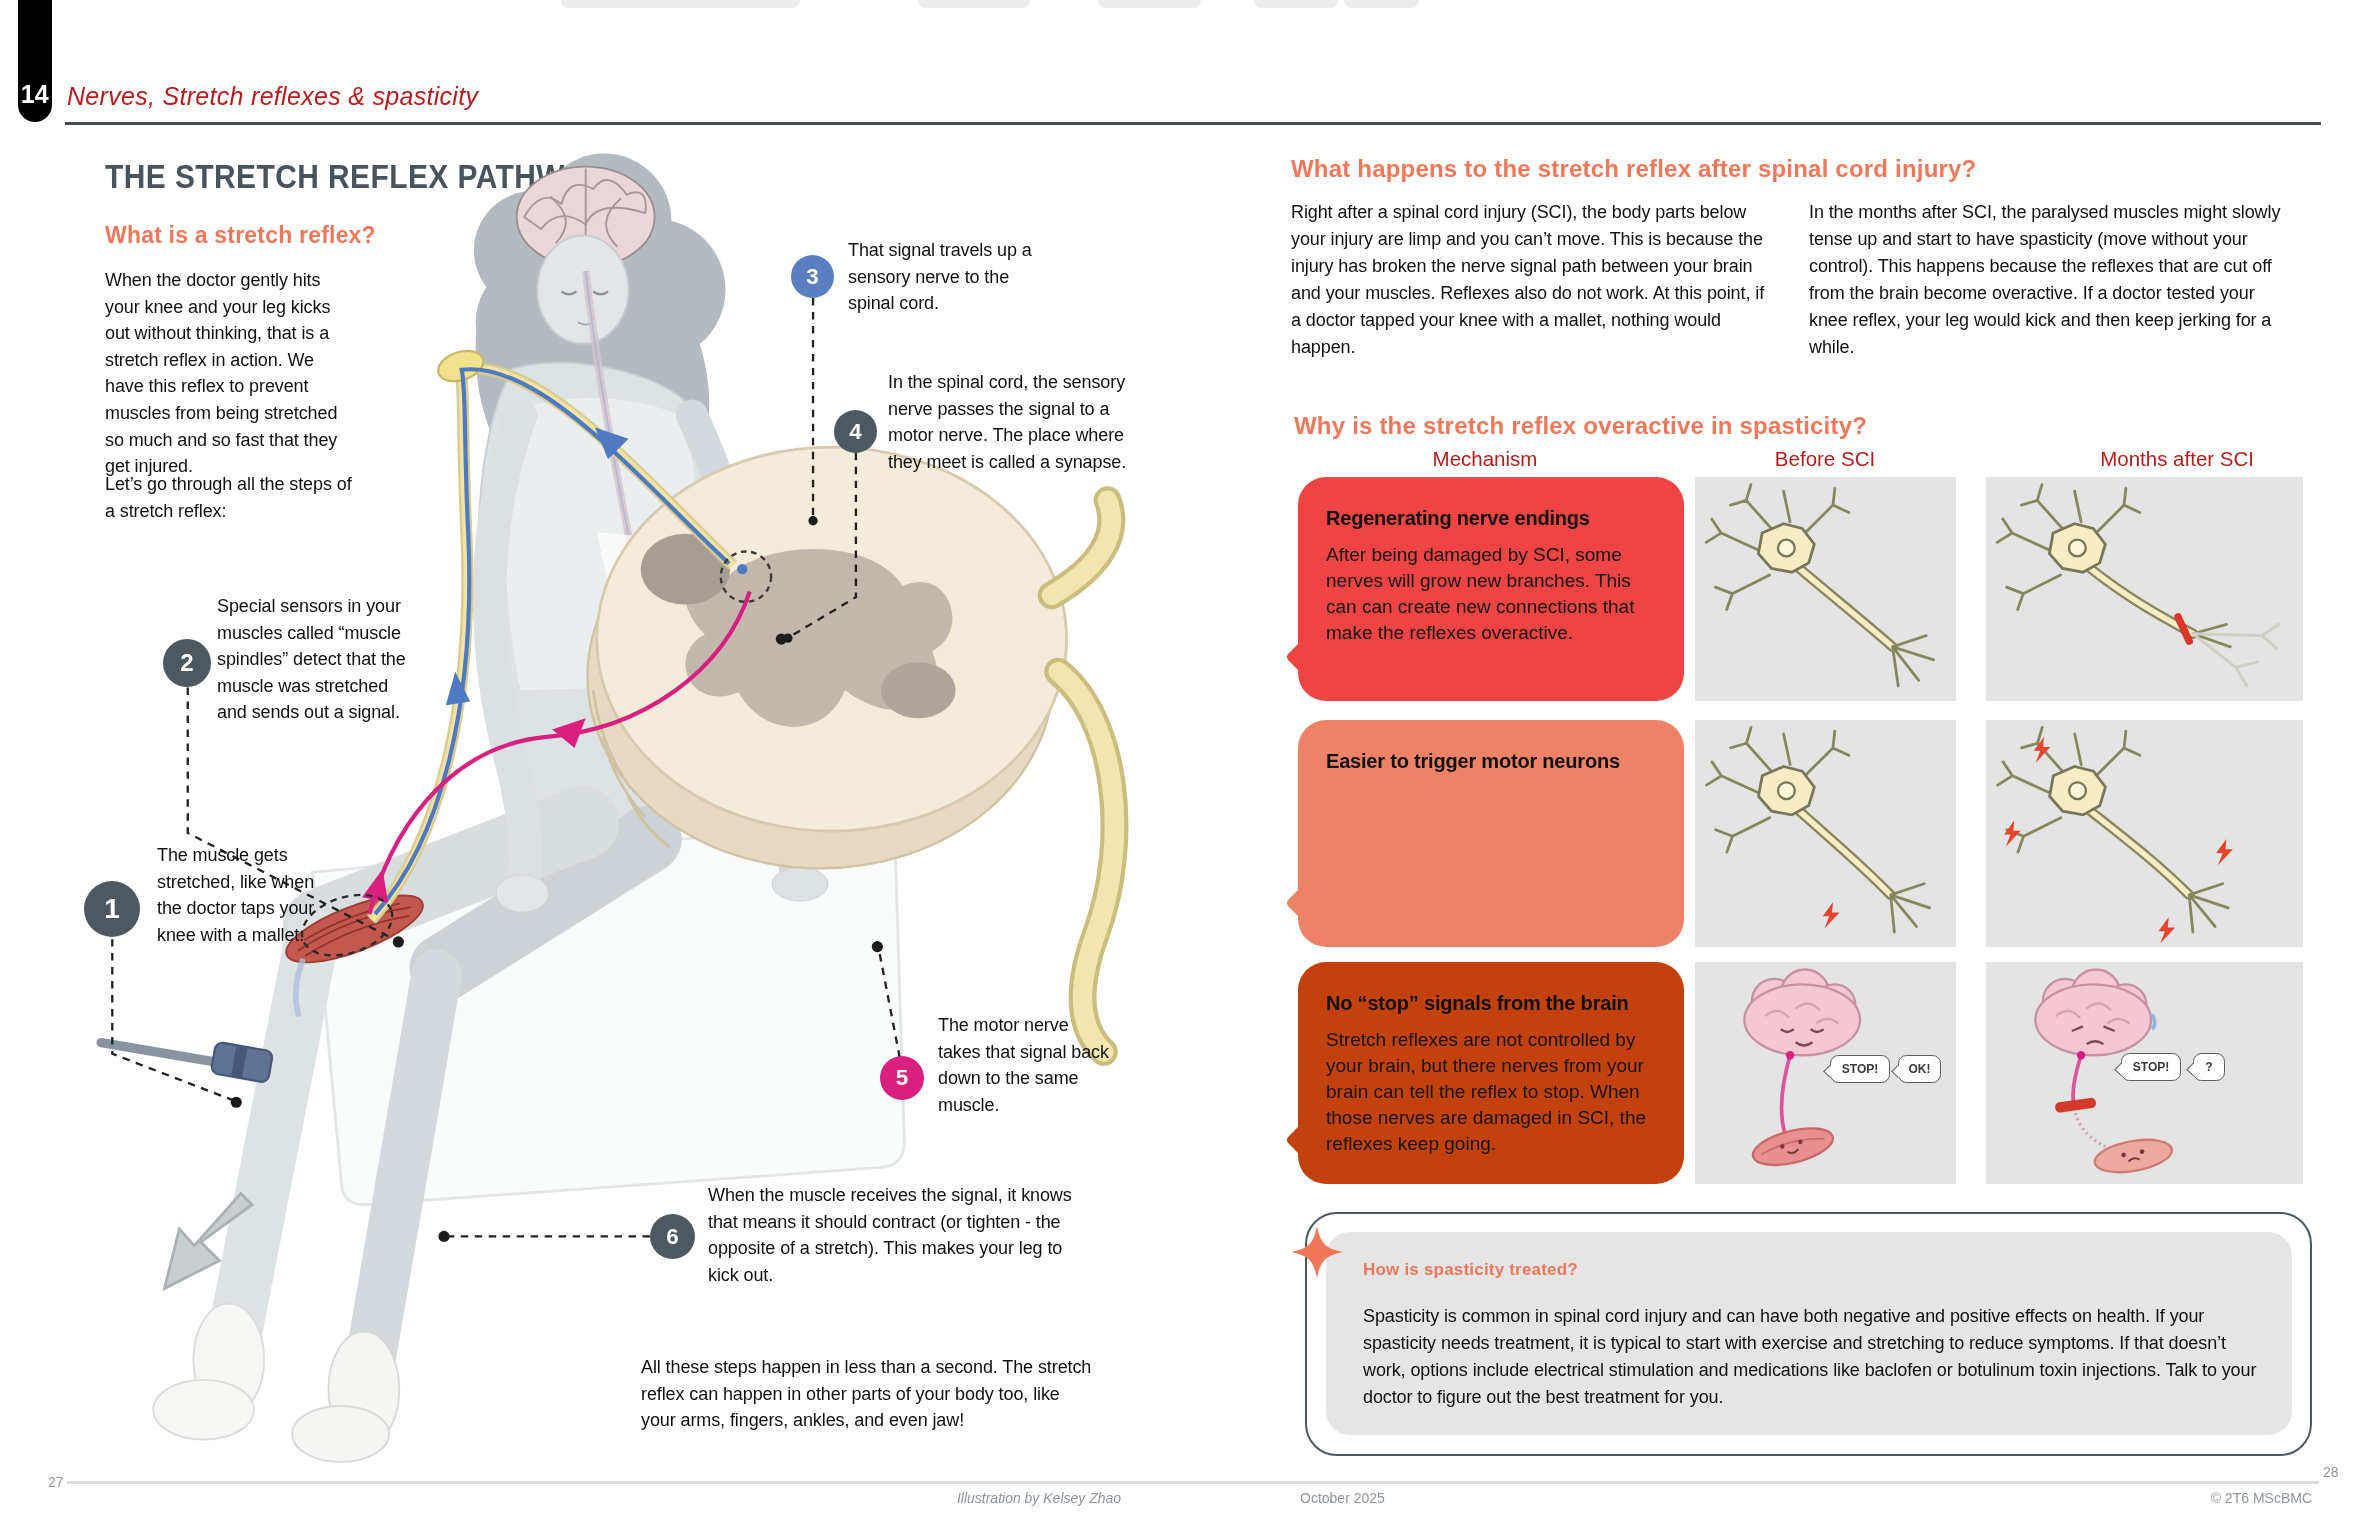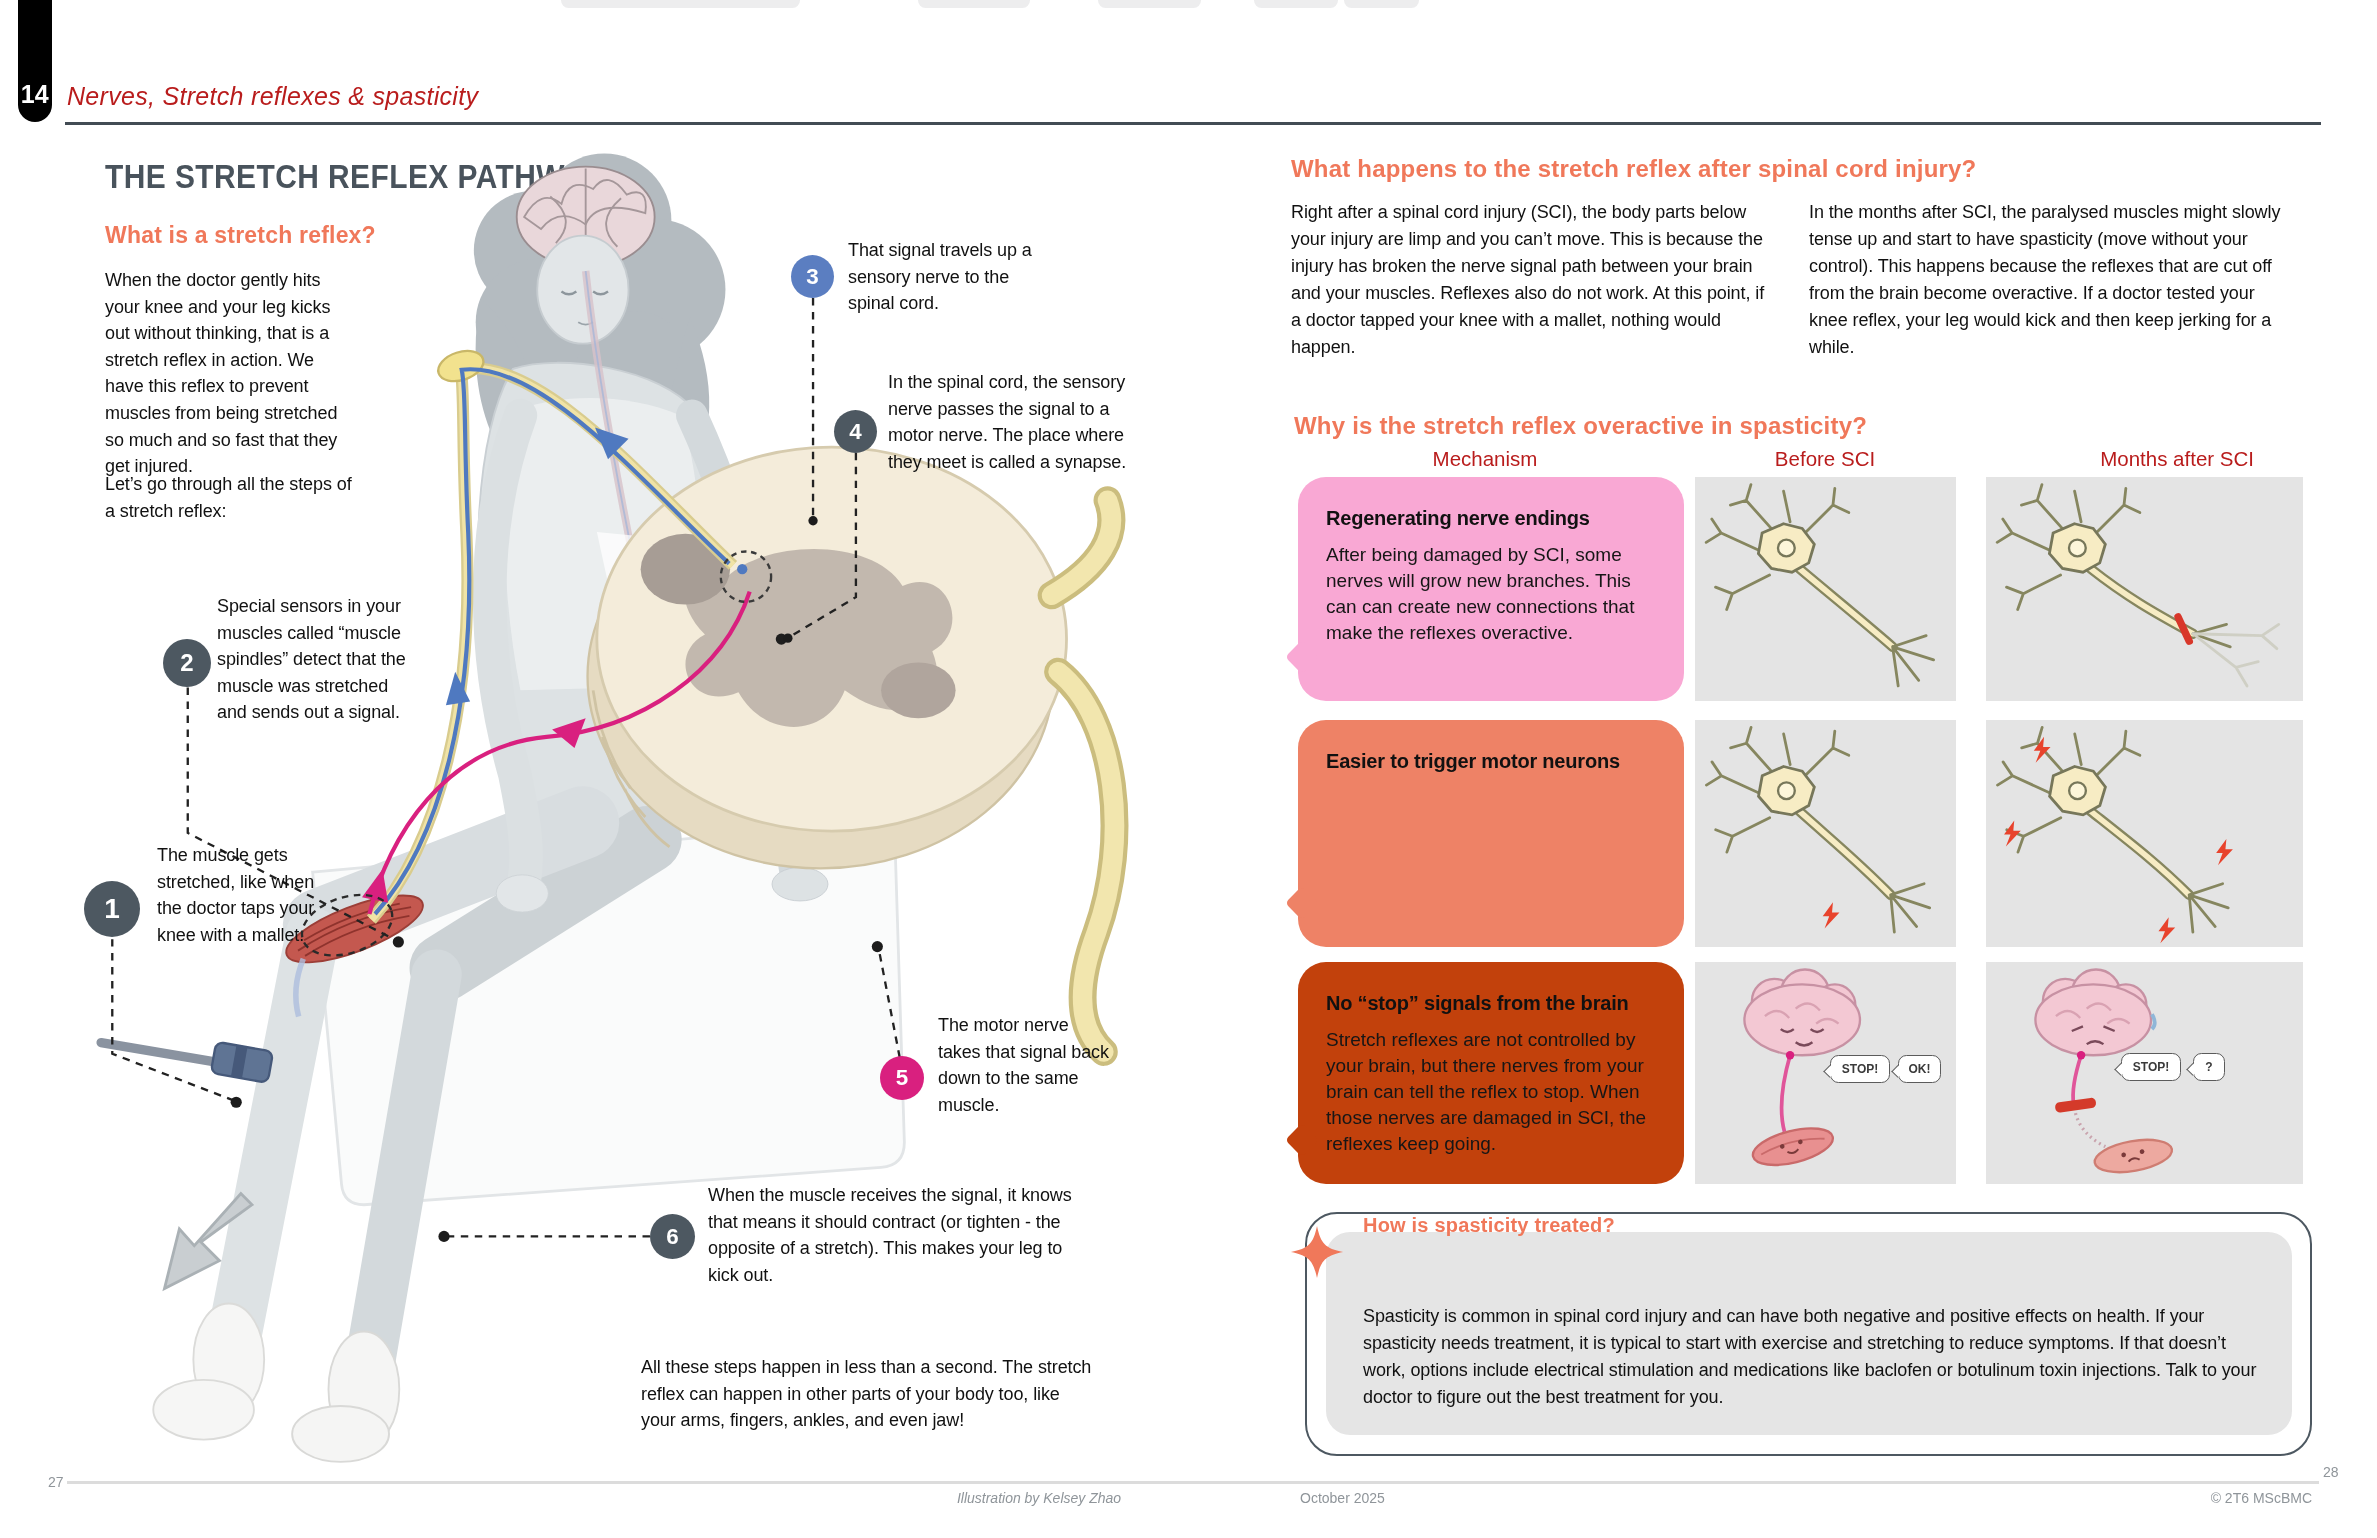--- a/index.html
+++ b/index.html
@@ -220,21 +220,21 @@
 
 <div class="abs body-text" style="left:1291px; top:199px; width:474px; line-height:27px;">Right after a spinal cord injury (SCI), the body parts below your injury are limp and you can’t move. This is because the injury has broken the nerve signal path between your brain and your muscles.  Reflexes also do not work. At this point, if a doctor tapped your knee with a mallet, nothing would happen.</div>
 <div class="abs body-text" style="left:1809px; top:199px; width:489px; line-height:27px;">In the months after SCI, the paralysed muscles might slowly tense up and start to have spasticity (move without your control). This happens because the reflexes that are cut off from the brain become overactive. If a doctor tested your knee reflex, your leg would kick and then keep jerking for a while.</div>
 
 <div class="abs coral-h" style="left:1294px; top:412px; font-size:24px;">Why is the stretch reflex overactive in spasticity?</div>
 
 <div class="abs coral" style="left:1345px; top:447px; width:280px; text-align:center; font-size:20.5px;">Mechanism</div>
 <div class="abs coral" style="left:1685px; top:447px; width:280px; text-align:center; font-size:20.5px;">Before SCI</div>
 <div class="abs coral" style="left:1974px; top:447px; width:280px; text-align:right; font-size:20.5px;">Months after SCI</div>
 
-<div class="mech" style="left:1298px; top:477px; width:386px; height:224px; background:#f9a8d4;">
+<div class="mech" style="left:1298px; top:477px; width:386px; height:224px; background:#ef4444;">
   <h3>Regenerating nerve endings</h3>
   <p>After being damaged by SCI, some nerves will grow new branches. This can can create new connections that make the reflexes overactive.</p>
 </div>
 <div class="mech" style="left:1298px; top:720px; width:386px; height:227px; background:#ee8266;">
   <h3>Easier to trigger motor neurons</h3>
 </div>
 <div class="mech" style="left:1298px; top:962px; width:386px; height:222px; background:#c2410c;">
   <h3>No “stop” signals from the brain</h3>
   <p>Stretch reflexes are not controlled by your brain, but there nerves from your brain can tell the reflex to stop. When those nerves are damaged in SCI, the reflexes keep going.</p>
 </div>
@@ -361,21 +361,21 @@
   <div class="bubble" style="left:207px; top:91px; width:32px; height:28px;">
     <span>?</span>
     </div>
 </div>
 
 <div class="abs" style="left:1305px; top:1212px; width:1007px; height:244px; border:2.8px solid #4d5861; border-radius:32px; background:#fff; z-index:2;"></div>
 <div class="abs" style="left:1326px; top:1232px; width:966px; height:203px; background:#e5e5e5; border-radius:24px; z-index:3;"></div>
 <svg class="abs" style="left:1290px; top:1225px; z-index:4;" width="54" height="54" viewBox="0 0 58 58">
   <path d="M29,1 C33,20 38,25 57,29 C38,33 33,38 29,57 C25,38 20,33 1,29 C20,25 25,20 29,1 Z" fill="#f0785a"></path>
 </svg>
-<div class="abs coral-h" style="left:1363px; top:1214px; font-size:20px; z-index:4;">How is spasticity treated?</div>
+<div class="abs coral-h" style="left:1363px; top:1260px; font-size:17px; z-index:4;">How is spasticity treated?</div>
 <div class="abs body-text" style="left:1363px; top:1303px; width:897px; line-height:27px; z-index:4;">Spasticity is common in spinal cord injury and can have both negative and positive effects on health. If your spasticity needs treatment, it is typical to start with exercise and stretching to reduce symptoms. If that doesn’t work, options include electrical stimulation and medications like baclofen or botulinum toxin injections. Talk to your doctor to figure out the best treatment for you.</div>
 
 <div class="abs" style="left:67px; top:1481px; width:2252px; height:2.8px; background:#dcdcdc;"></div>
 <div class="abs footer-txt" style="left:48px; top:1474px;">27</div>
 <div class="abs footer-txt" style="left:2323px; top:1464px;">28</div>
 <div class="abs footer-txt" style="left:890px; top:1490px; width:298px; text-align:center; font-style:italic;">Illustration by Kelsey Zhao</div>
 <div class="abs footer-txt" style="left:1300px; top:1490px;">October 2025</div>
 <div class="abs footer-txt" style="left:2163px; top:1490px; width:149px; text-align:right;">© 2T6 MScBMC</div>
 
 

